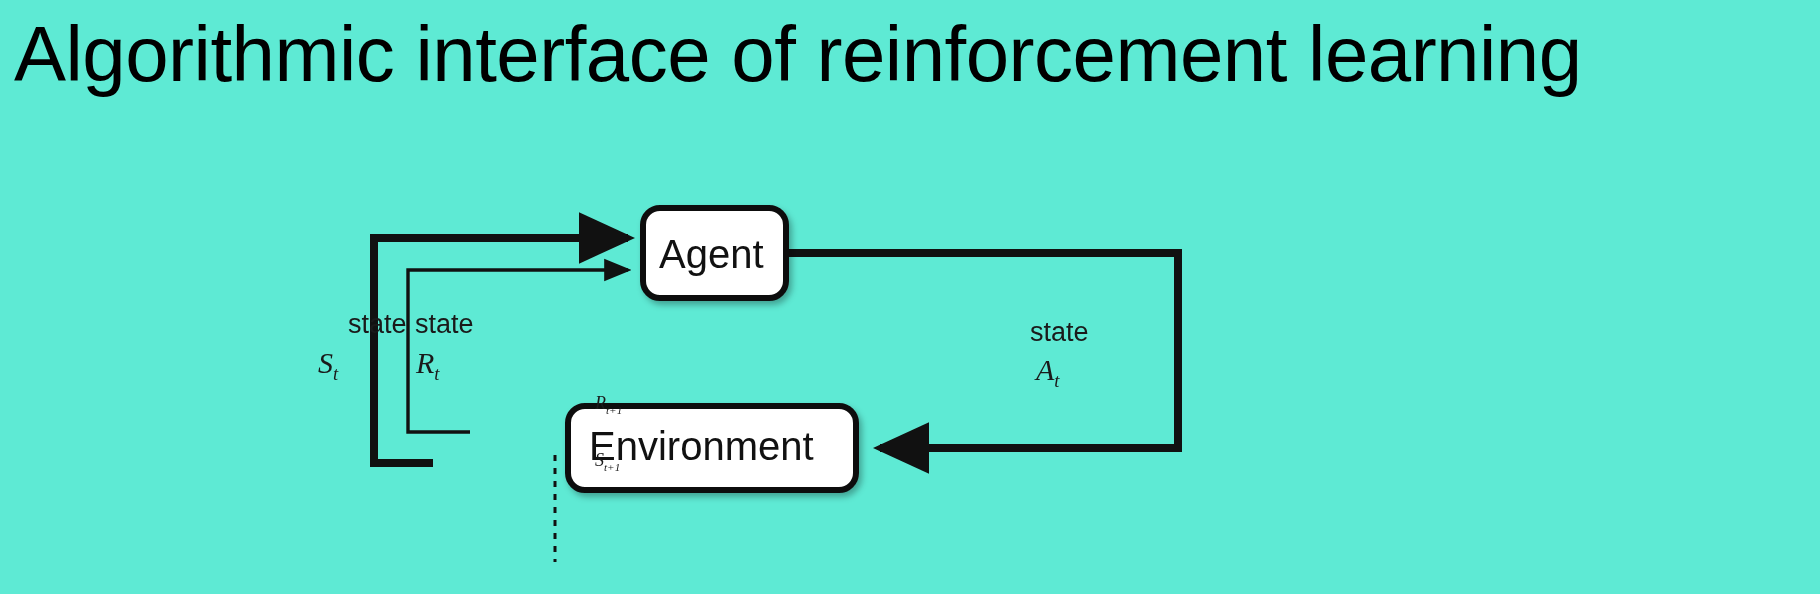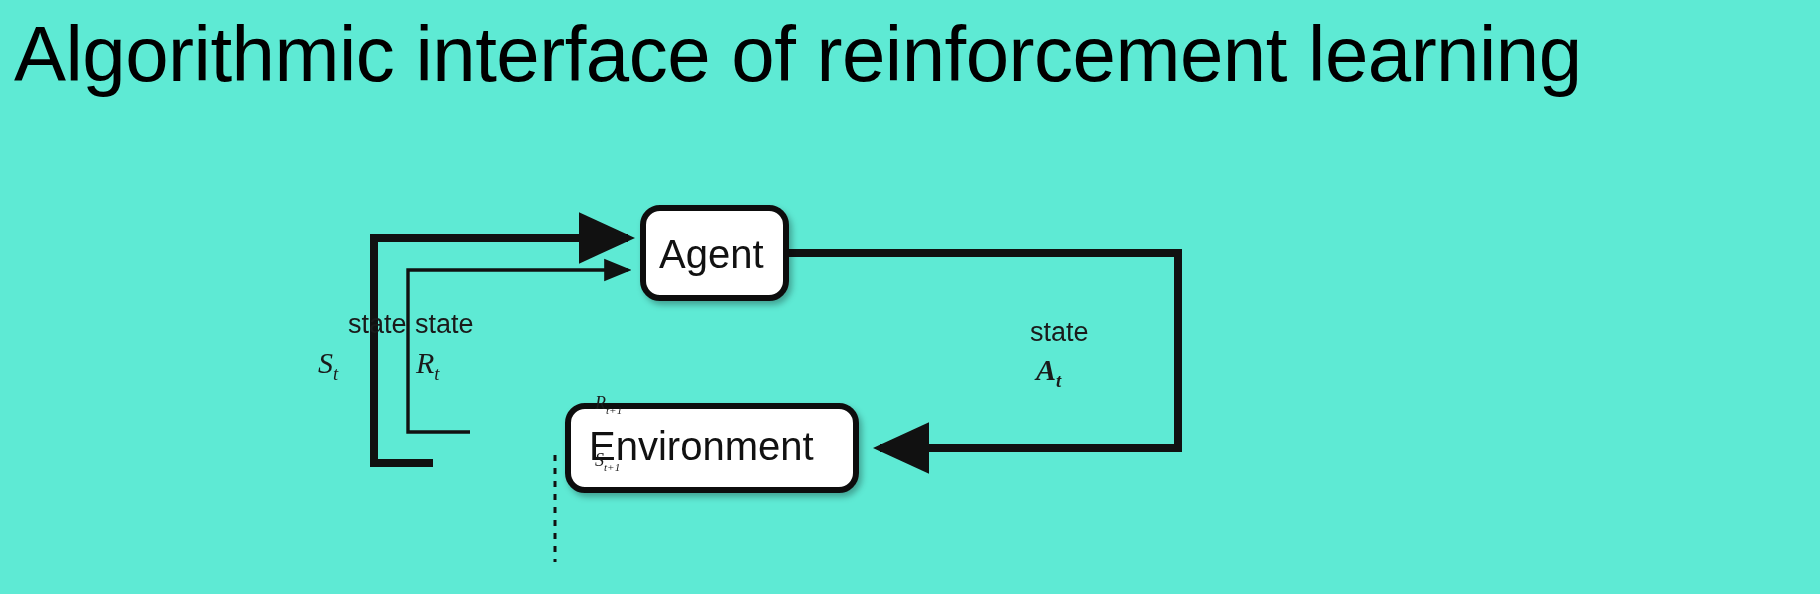--- a/index.html
+++ b/index.html
@@ -132,19 +132,19 @@
   <div class="fig-label word" style="left:300px; top:311px;margin-left:48px;">state</div>
 
   <div class="fig-math big" style="left:318px; top:348px;"><span>S</span><sub>t</sub></div>
 
   <div class="fig-label word" style="left:415px; top:311px;">state</div>
 
   <div class="fig-math big" style="left:416px; top:348px;"><span>R</span><sub>t</sub></div>
 
   <div class="fig-label word" style="left:1030px; top:319px;">state</div>
 
-  <div class="fig-math big" style="left:1036px; top:355px;font-weight:bold;"><span>A</span><sub>t</sub></div>
+  <div class="fig-math big" style="left:1036px; top:355px;"><span>A</span><sub>t</sub></div>
 
   <div class="fig-math small" style="left:595px; top:390px;"><span>R</span><sub>t+1</sub></div>
 
   <div class="fig-math small" style="left:595px; top:447px;"><span>S</span><sub>t+1</sub></div>
 
 </div>
 
 </body></html>

